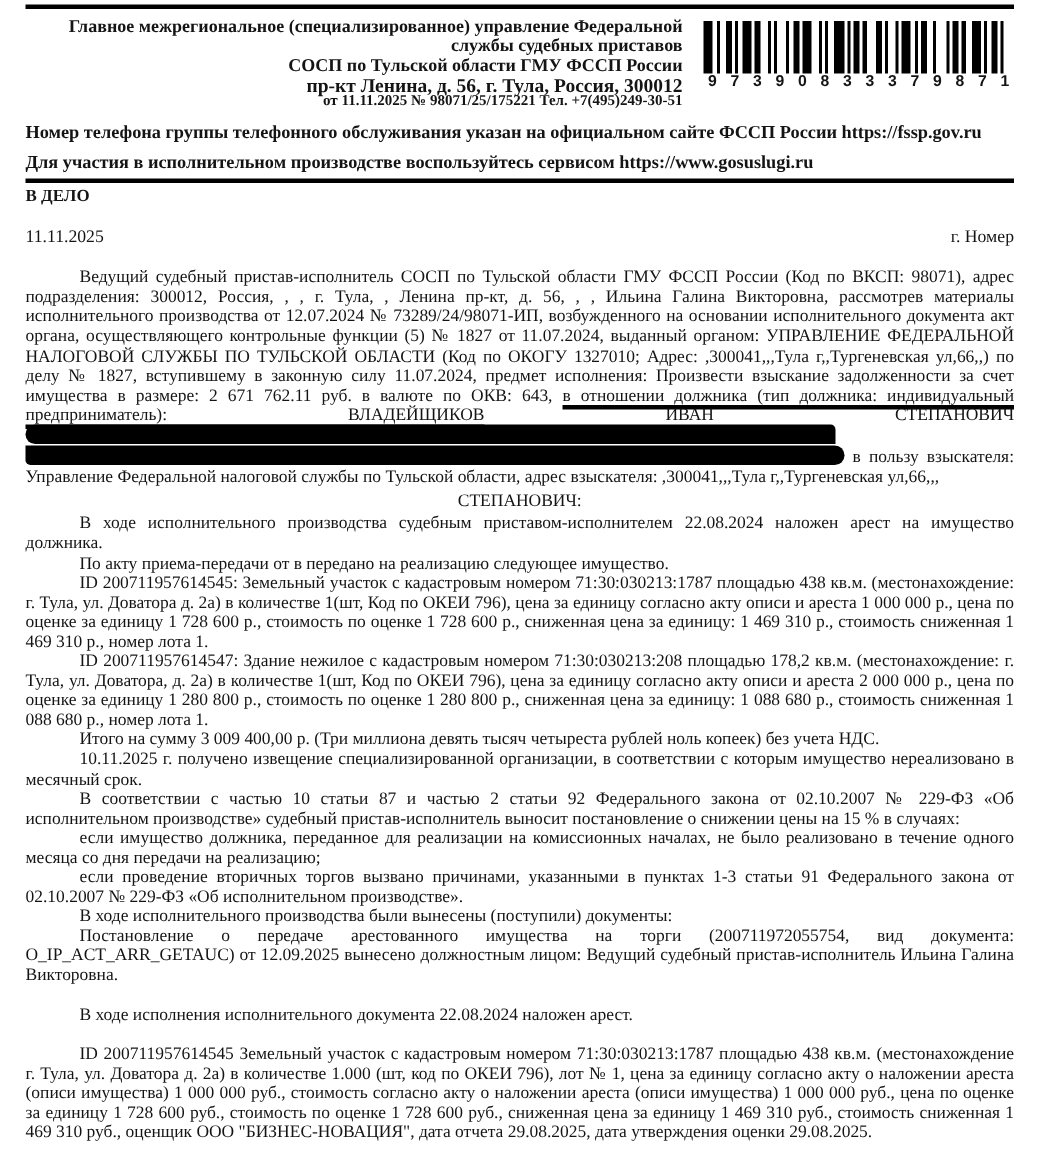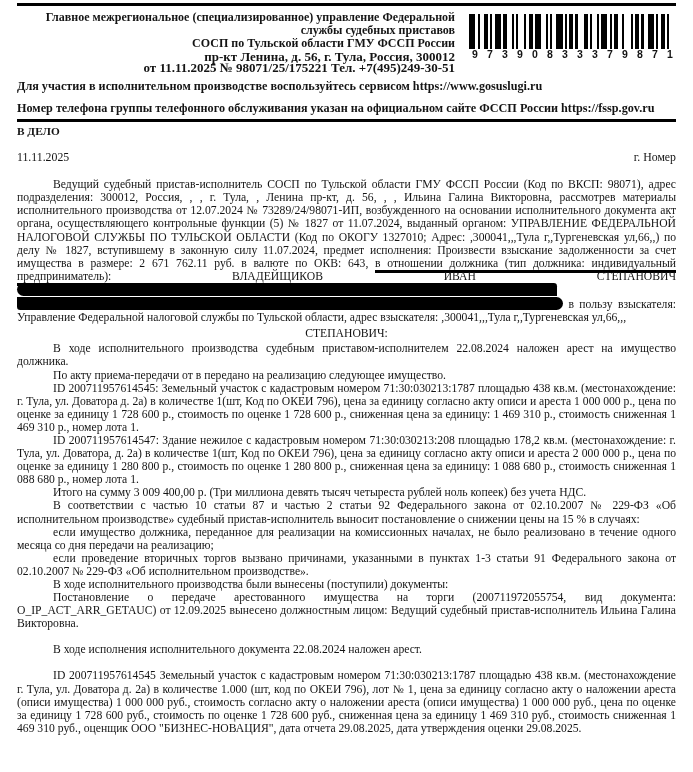--- a/index.html
+++ b/index.html
@@ -11,21 +11,21 @@
   .content { padding:0 17px; }
   .rule { height:3px; background:#000; }
   .rule-top { margin-top:3px; }
   .rule-mid { margin-top:4px; }
 
   .header-flex { display:flex; margin-top:5px; }
   .header-left { width:438px; text-align:right; font-weight:bold; }
   .org1 { font-size:12px; line-height:12.6px; }
   .org2 { font-size:12px; line-height:13px; margin-top:1px; }
   .addr { font-size:13px; line-height:11px; margin-top:1px; }
-  .ref  { font-size:13px; line-height:11px; }
+  .ref  { font-size:10px; line-height:11px; }
   .header-right { flex:1; padding-left:14px; padding-top:3px; }
   .barcode-bars { height:35px; display:flex; }
   .barcode-bars span { display:block; height:100%; }
   .barcode-bars .b { background:#000; }
   .barcode-digits {
     display:flex; justify-content:space-between; padding:0 3px;
     font-family:"Liberation Sans", sans-serif; font-weight:bold;
     font-size:10.5px; line-height:11px; margin-top:0px;
   }
   .notice { font-weight:bold; font-size:12.2px; line-height:13px; margin-top:7px; }
@@ -139,22 +139,22 @@
             <span>3</span>
             <span>7</span>
             <span>9</span>
             <span>8</span>
             <span>7</span>
             <span>1</span>
           </div>
       </div>
     </div>
 
+    <div class="notice notice2">Номер телефона группы телефонного обслуживания указан на официальном сайте ФССП России https://fssp.gov.ru</div>
     <div class="notice">Для участия в исполнительном производстве воспользуйтесь сервисом https://www.gosuslugi.ru</div>
-    <div class="notice notice2">Номер телефона группы телефонного обслуживания указан на официальном сайте ФССП России https://fssp.gov.ru</div>
 
     <div class="rule rule-mid"></div>
     <div class="v-delo">В ДЕЛО</div>
 
 
     <div class="dateline">
       <span>11.11.2025</span>
       <span>г. Номер</span>
     </div>
 
@@ -162,20 +162,21 @@
 
       <p class="para"><span>Ведущий судебный пристав-исполнитель СОСП по Тульской области ГМУ ФССП России (Код по ВКСП: 98071), адрес подразделения: 300012, Россия, , , г. Тула, , Ленина пр-кт, д. 56, , , Ильина Галина Викторовна, рассмотрев материалы исполнительного производства от 12.07.2024 № 73289/24/98071-ИП, возбужденного на основании исполнительного документа акт органа, осуществляющего контрольные функции (5) № 1827 от 11.07.2024, выданный органом: УПРАВЛЕНИЕ ФЕДЕРАЛЬНОЙ НАЛОГОВОЙ СЛУЖБЫ ПО ТУЛЬСКОЙ ОБЛАСТИ (Код по ОКОГУ 1327010; Адрес: ,300041,,,Тула г,,Тургеневская ул,66,,) по делу № 1827, вступившему в законную силу 11.07.2024, предмет исполнения: Произвести взыскание задолженности за счет имущества в размере: 2 671 762.11 руб. в валюте по ОКВ: 643, </span><span class="redact-underline">в отношении должника (тип должника: индивидуальный предприниматель): ВЛАДЕЙЩИКОВ</span><span> ИВАН СТЕПАНОВИЧ </span><span class="redact-bar redact-bar-1"></span> <span class="redact-bar redact-bar-2"></span><span> в пользу взыскателя: Управление Федеральной налоговой службы по Тульской области, адрес взыскателя: ,300041,,,Тула г,,Тургеневская ул,66,,,</span></p>
 
       <p class="para center-heading">СТЕПАНОВИЧ:</p>
 
       <p class="para">В ходе исполнительного производства судебным приставом-исполнителем 22.08.2024 наложен арест на имущество должника.</p>
       <p class="para">По акту приема-передачи от в передано на реализацию следующее имущество.</p>
       <p class="para">ID 200711957614545: Земельный участок с кадастровым номером 71:30:030213:1787 площадью 438 кв.м. (местонахождение: г. Тула, ул. Доватора д. 2а) в количестве 1(шт, Код по ОКЕИ 796), цена за единицу согласно акту описи и ареста 1 000 000 р., цена по оценке за единицу 1 728 600 р., стоимость по оценке 1 728 600 р., сниженная цена за единицу: 1 469 310 р., стоимость сниженная 1 469 310 р., номер лота 1.</p>
       <p class="para">ID 200711957614547: Здание нежилое с кадастровым номером 71:30:030213:208 площадью 178,2 кв.м. (местонахождение: г. Тула, ул. Доватора, д. 2а) в количестве 1(шт, Код по ОКЕИ 796), цена за единицу согласно акту описи и ареста 2 000 000 р., цена по оценке за единицу 1 280 800 р., стоимость по оценке 1 280 800 р., сниженная цена за единицу: 1 088 680 р., стоимость сниженная 1 088 680 р., номер лота 1.</p>
       <p class="para">Итого на сумму 3 009 400,00 р. (Три миллиона девять тысяч четыреста рублей ноль копеек) без учета НДС.</p>
+      <p class="para">10.11.2025 г. получено извещение специализированной организации, в соответствии с которым имущество нереализовано в месячный срок.</p>
       <p class="para">В соответствии с частью 10 статьи 87 и частью 2 статьи 92 Федерального закона от 02.10.2007 № 229-ФЗ «Об исполнительном производстве» судебный пристав-исполнитель выносит постановление о снижении цены на 15 % в случаях:</p>
       <p class="para">если имущество должника, переданное для реализации на комиссионных началах, не было реализовано в течение одного месяца со дня передачи на реализацию;</p>
       <p class="para">если проведение вторичных торгов вызвано причинами, указанными в пунктах 1-3 статьи 91 Федерального закона от 02.10.2007 № 229-ФЗ «Об исполнительном производстве».</p>
       <p class="para">В ходе исполнительного производства были вынесены (поступили) документы:</p>
       <p class="para">Постановление о передаче арестованного имущества на торги (200711972055754, вид документа: O_IP_ACT_ARR_GETAUC) от 12.09.2025 вынесено должностным лицом: Ведущий судебный пристав-исполнитель Ильина Галина Викторовна.</p>
       <p class="para gap-above">В ходе исполнения исполнительного документа 22.08.2024 наложен арест.</p>
       <p class="para gap-above">ID 200711957614545 Земельный участок с кадастровым номером 71:30:030213:1787 площадью 438 кв.м. (местонахождение г. Тула, ул. Доватора д. 2а) в количестве 1.000 (шт, код по ОКЕИ 796), лот № 1, цена за единицу согласно акту о наложении ареста (описи имущества) 1 000 000 руб., стоимость согласно акту о наложении ареста (описи имущества) 1 000 000 руб., цена по оценке за единицу 1 728 600 руб., стоимость по оценке 1 728 600 руб., сниженная цена за единицу 1 469 310 руб., стоимость сниженная 1 469 310 руб., оценщик ООО "БИЗНЕС-НОВАЦИЯ", дата отчета 29.08.2025, дата утверждения оценки 29.08.2025.</p>
 
     </div>
   </div>

